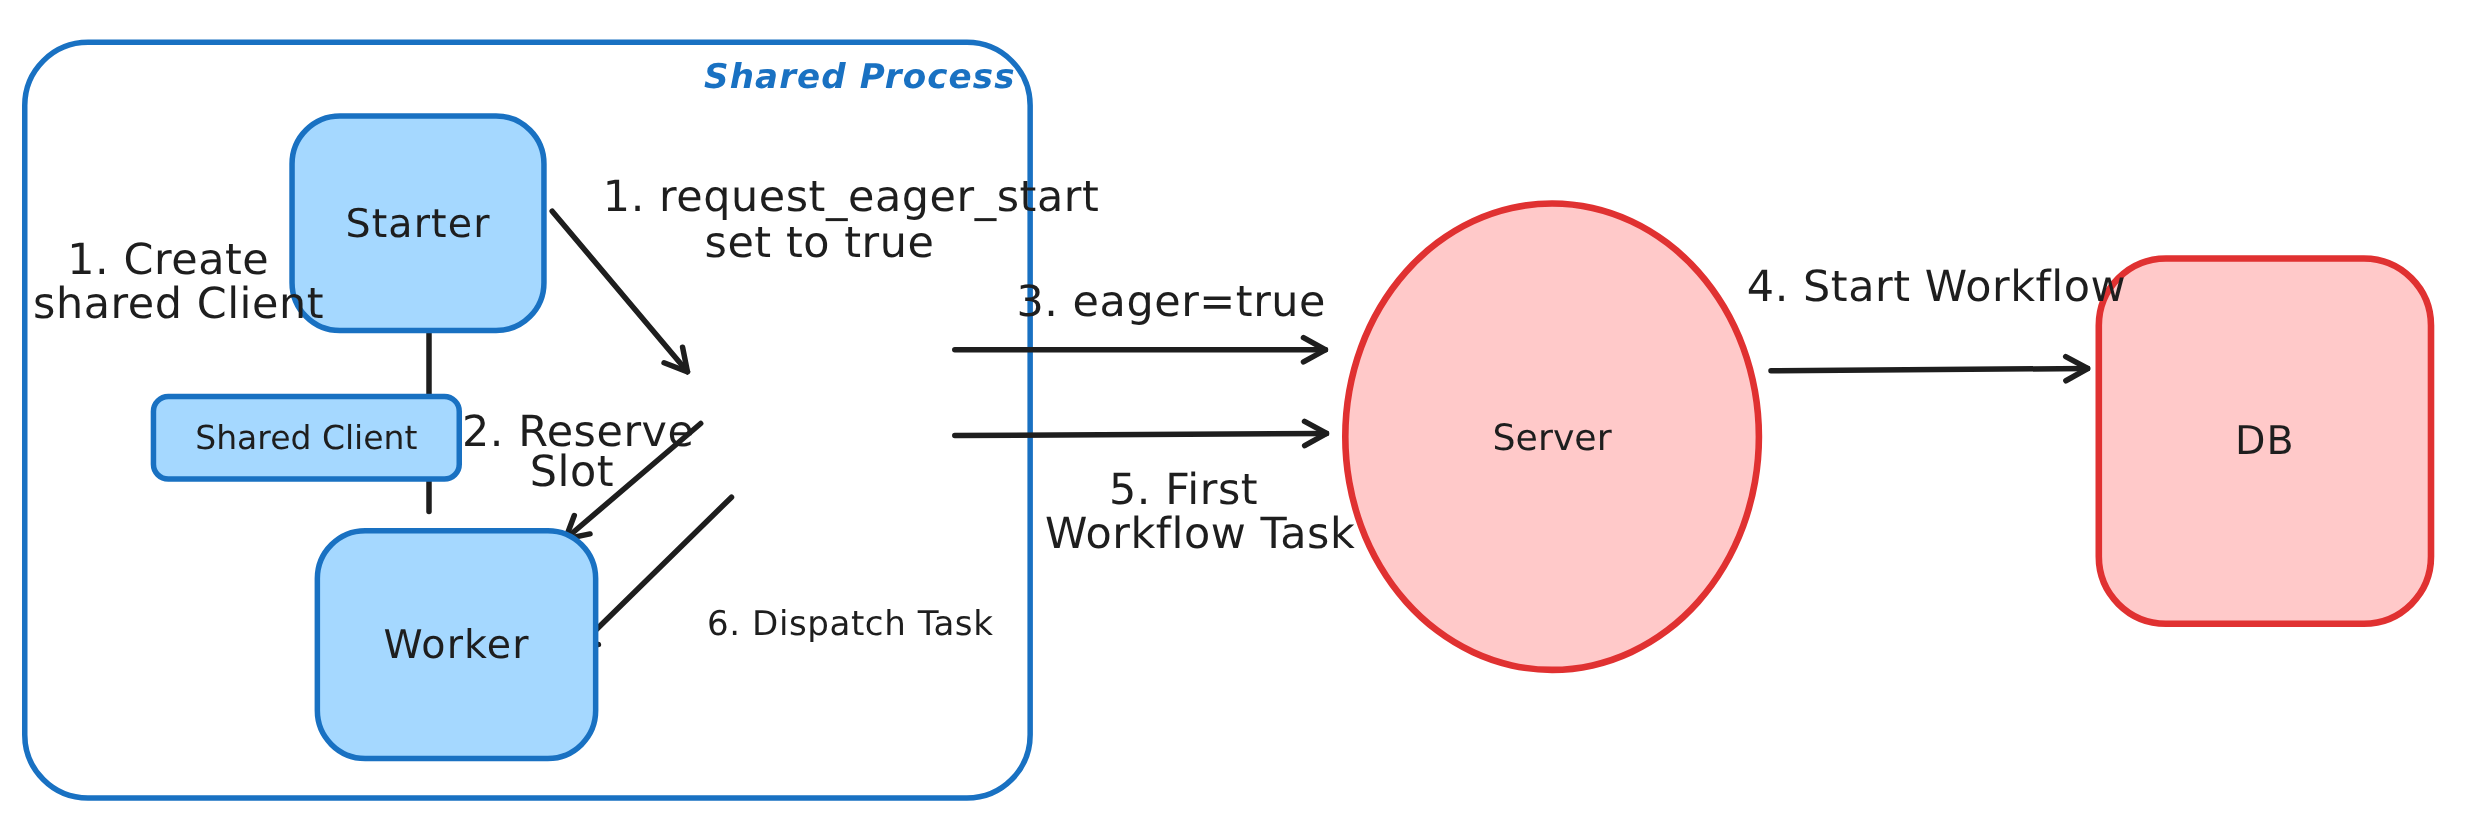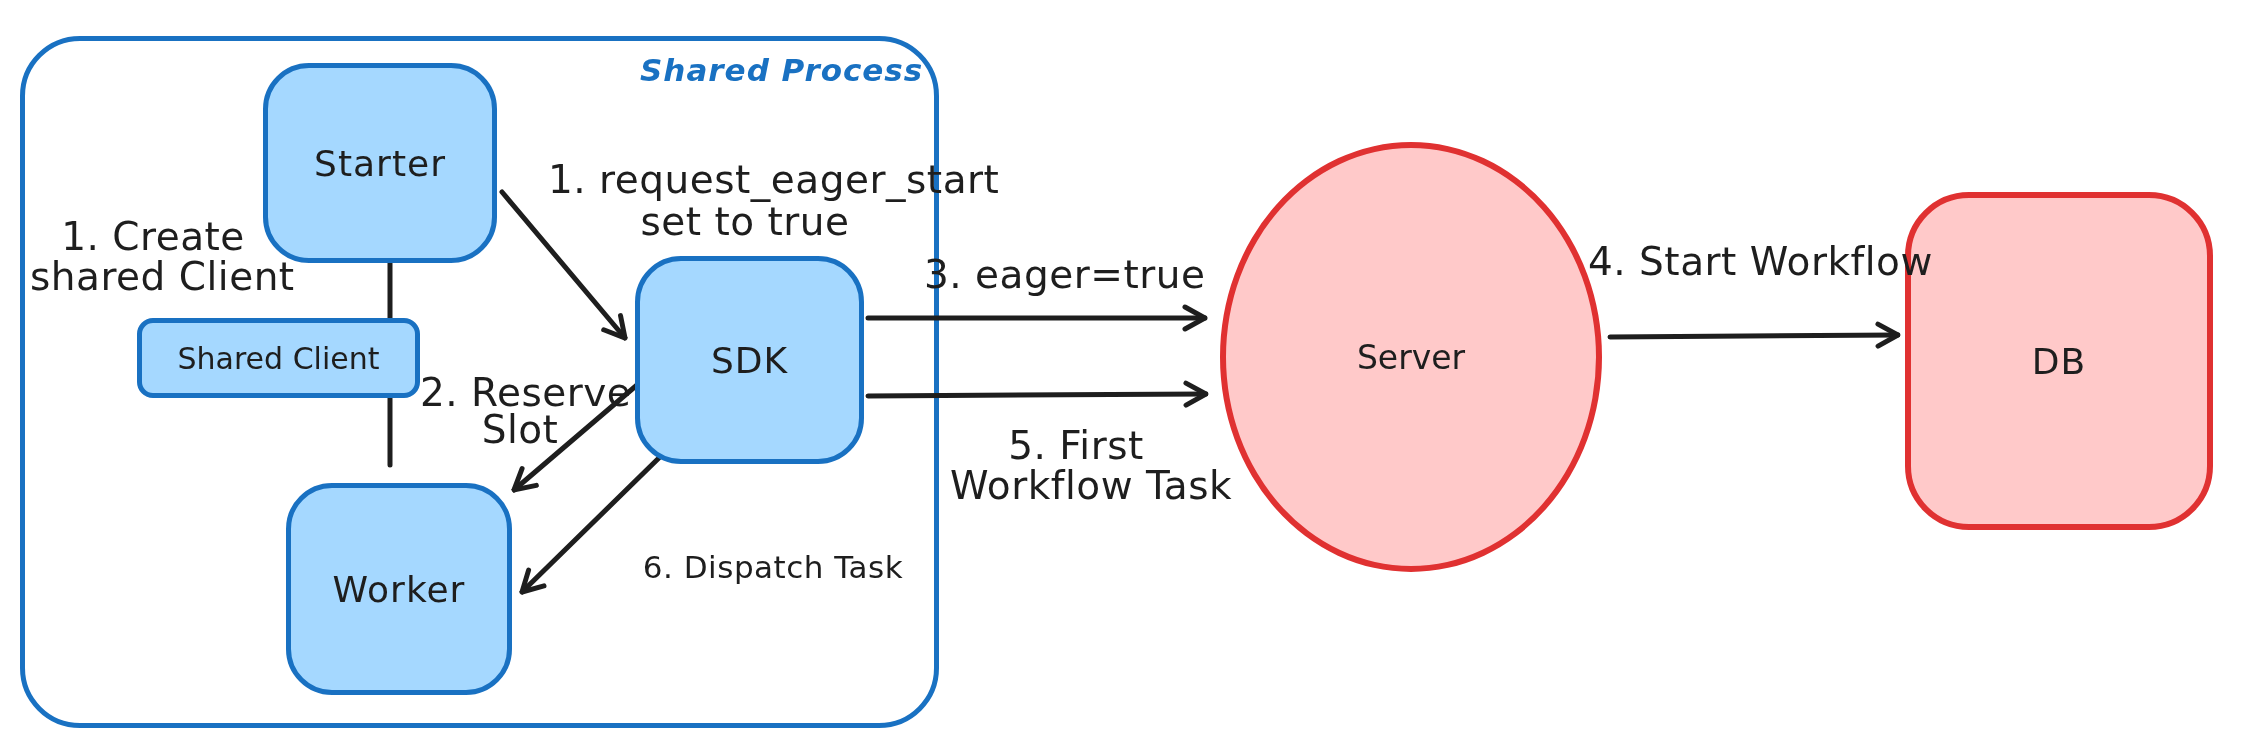--- a/index.html
+++ b/index.html
@@ -14,21 +14,21 @@
   .canvas{
     position:relative;
     width:2248px;height:754px;
     background:var(--background);
     font-family:"DejaVu Sans", sans-serif;
     color:var(--ink);
     overflow:hidden;
   }
   .edges{position:absolute;left:0;top:0;z-index:1;}
   .edges line{stroke:var(--ink);stroke-width:5;stroke-linecap:round;}
-  .shape{position:absolute;box-sizing:border-box;z-index:2;display:flex;align-items:center;justify-content:center;text-align:center;}
+  .shape{position:absolute;box-sizing:border-box;z-index:2;display:flex;align-items:center;justify-content:center;text-align:center;margin-top:40px;}
   .blue-box{background:var(--blue-fill);border:5px solid var(--blue-stroke);}
   .red-shape{background:var(--red-fill);border:6px solid var(--red-stroke);}
   .process-box{
     position:absolute;box-sizing:border-box;z-index:0;
     border:5px solid var(--blue-stroke);
     border-radius:60px;
     background:transparent;
   }
   .node-label{font-size:36px;letter-spacing:1px;}
   .annotation{
@@ -42,21 +42,21 @@
     color:var(--blue-stroke);font-weight:bold;
     white-space:nowrap;
     font-style:italic;
   }
 
   #shared-process{left:20px;top:36px;width:919px;height:692px;}
   #lbl-shared-process{left:640px;top:52px;width:270px;}
 
   #node-starter{left:263px;top:63px;width:234px;height:200px;border-radius:46px;}
   #node-shared-client{left:137px;top:318px;width:283px;height:80px;border-radius:16px;font-size:30px;}
-  #node-worker{left:286px;top:483px;width:226px;height:212px;border-radius:46px;}
+  #node-worker{left:286px;top:440px;width:258px;height:212px;border-radius:46px;}
   #node-sdk{left:635px;top:256px;width:229px;height:208px;border-radius:46px;}
   #node-server{left:1220px;top:142px;width:382px;height:430px;border-radius:50%;font-size:33px;}
   #node-db{left:1905px;top:192px;width:308px;height:338px;border-radius:64px;}
 
   #ann-create-client{left:30px;top:217px;width:246px;}
   #ann-request-eager{left:548px;top:159px;width:394px;line-height:42px;}
   #ann-reserve-slot{left:420px;top:374px;width:200px;line-height:37px;}
   #ann-dispatch-task{left:613px;top:547px;width:320px;font-size:31px;}
   #ann-eager-true{left:924px;top:255px;width:252px;}
   #ann-first-task{left:950px;top:426px;width:252px;}
@@ -90,23 +90,20 @@
   </div>
 
   <div class="shape blue-box" id="node-shared-client">
     <span>Shared Client</span>
   </div>
 
   <div class="shape blue-box node-label" id="node-worker">
     <span>Worker</span>
   </div>
 
-  <div class="shape blue-box node-label" id="node-sdk">
-    <span>SDK</span>
-  </div>
 
   <div class="shape red-shape node-label" id="node-db">
     <span>DB</span>
   </div>
 
   <div class="shape red-shape" id="node-server">
     <span>Server</span>
   </div>
 
   <div class="annotation" id="ann-create-client">

